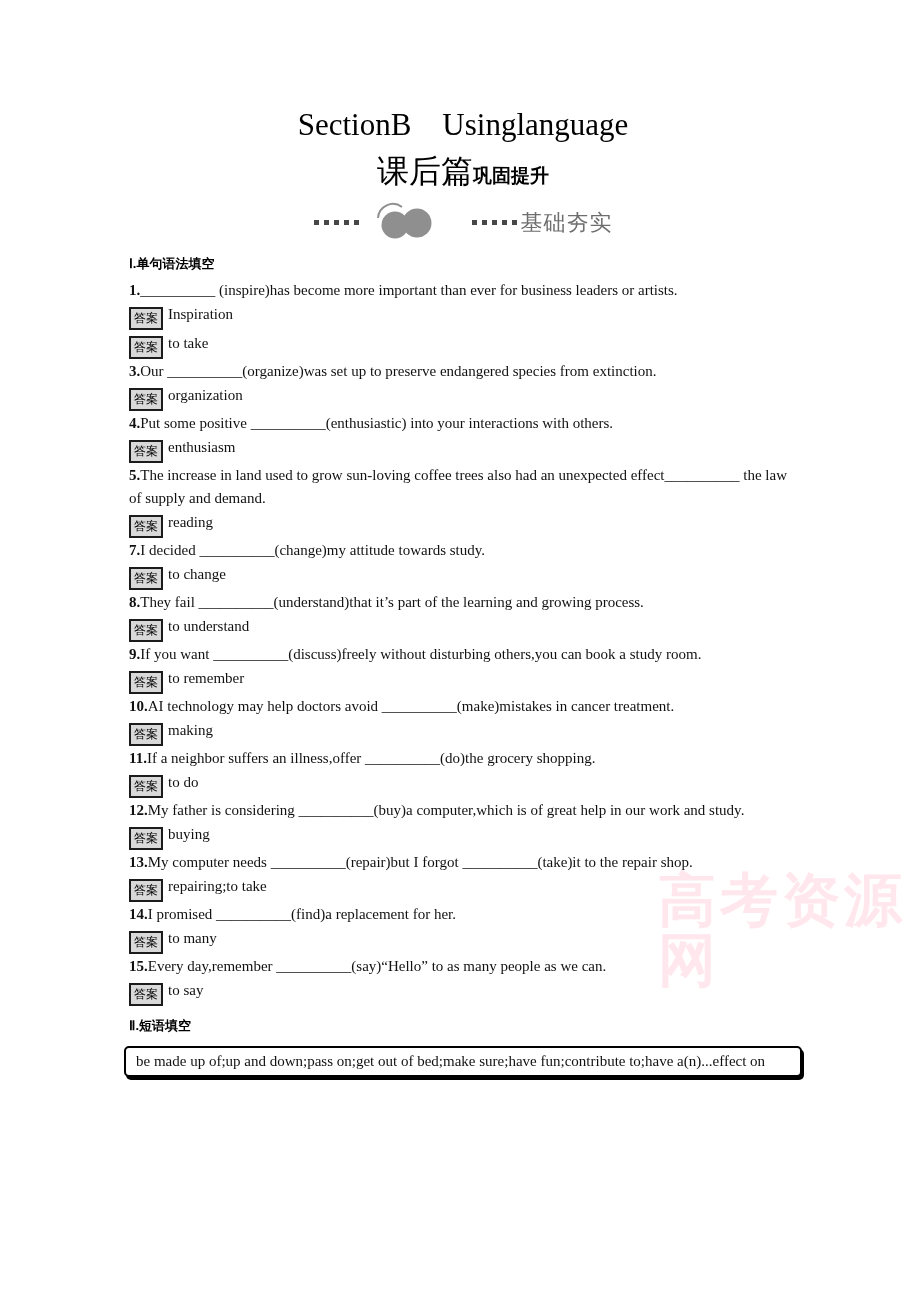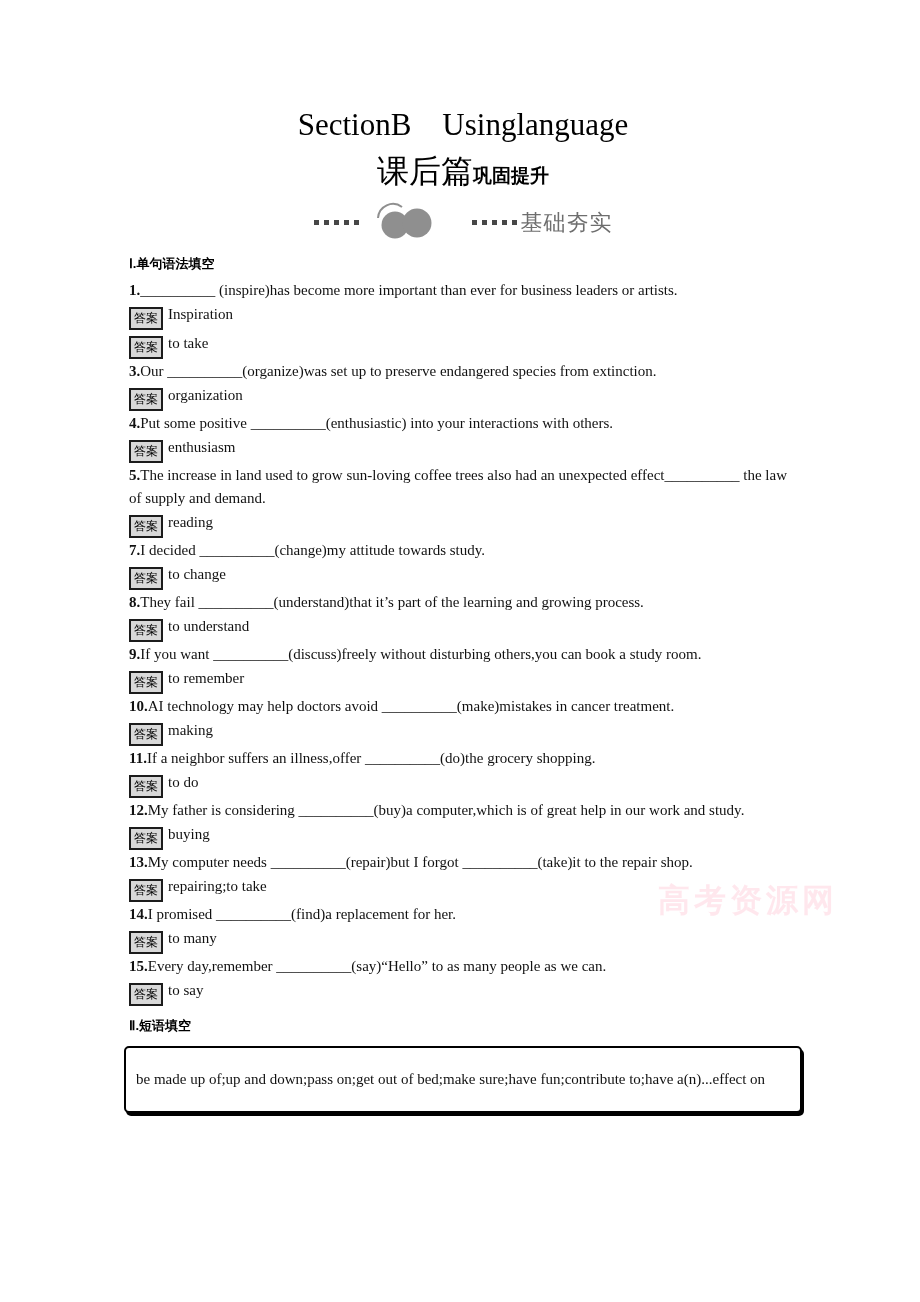--- a/index.html
+++ b/index.html
@@ -37,25 +37,25 @@
   .q b { font-weight:bold; }
   .a { margin:0 0 1px 0; line-height:25px; white-space:nowrap; }
   .badge {
     display:inline-block; border:2px solid #1c1c1c; background:#d9d9d9;
     padding:0 3px; font-size:12px; line-height:19px; margin-right:5px;
     vertical-align:-3px; color:#000;
   }
   .bank {
     box-sizing:border-box; margin:7px 0 0 -5px; width:678px;
     border:2px solid #000; border-radius:5px; box-shadow:2px 3px 0 #000;
-    padding:18px 10px; line-height:27px; background:#fff;
+    padding:0 10px; line-height:27px; background:#fff;
   }
   .s2q { margin-top:13px; }
   .watermark {
-    position:absolute; left:658px; top:870px; font-size:32px; line-height:60px;
+    position:absolute; left:658px; top:870px; font-size:58px; line-height:60px;
     letter-spacing:4px; color:#ffccd9; opacity:0.45; font-weight:bold;
     font-family:"Liberation Sans", sans-serif; pointer-events:none;
   }
 </style>
 </head>
 <body>
 
 <div class="page">
   <div class="content">
 

